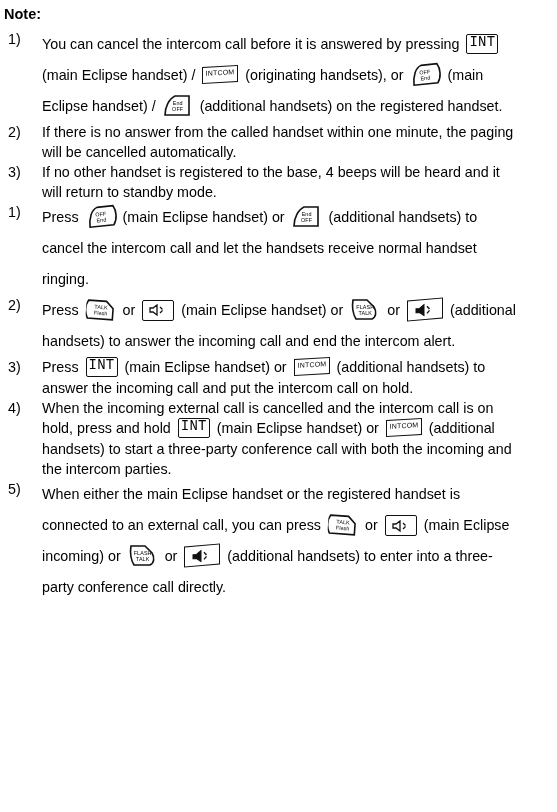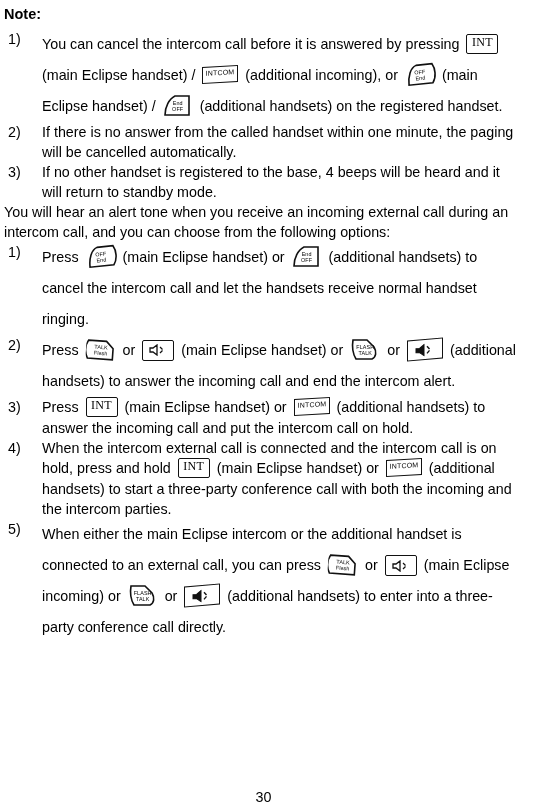--- a/index.html
+++ b/index.html
@@ -74,23 +74,23 @@
     margin: 0 3px;
   }
 
   
   .k-int {
     width: 30px; height: 18px;
     border: 1.6px solid #111;
     border-radius: 2px;
     text-align: center;
     line-height: 15px;
-    font-size: 12px;
+    font-size: 14px;
     letter-spacing: .3px;
-    font-family: Liberation Serif, serif;
+    font-family: Liberation Mono, monospace;
     position: relative;
     top: -1px;
   }
   
   .k-intcom {
     width: 34px; height: 15px;
     border: 1.6px solid #111;
     text-align: center;
     line-height: 12px;
     font-size: 7px;
@@ -158,21 +158,21 @@
 
   <div class="item">
     <div class="marker">1)</div>
     <div class="body-txt lh-loose">
       <span>You can cancel the intercom call before it is answered by pressing</span>
 
       <span class="key k-int"><span>INT</span></span>
       <span>(main Eclipse handset) /</span>
 
       <span class="key k-intcom"><span>INTCOM</span></span>
-      <span>(additional incoming), or</span>
+      <span>(originating handsets), or</span>
 
       <span class="key k-curve rot">
         <svg width="33" height="23" viewBox="0 0 33 23">
           <path d="M3 21 C3 12, 6 4, 12 2 L28 2 C31 7, 31 16, 27 21 Z" fill="none" stroke="#111" stroke-width="1.6"></path>
         </svg>
         <span class="lbl l1">OFF</span>
         <span class="lbl l2">End</span>
       </span>
 
       <span>(main Eclipse handset) /</span>
@@ -194,21 +194,20 @@
     <div class="marker">2)</div>
     <div class="body-txt lh-tight">If there is no answer from the called handset within one minute, the paging will be cancelled automatically.</div>
   </div>
 
   <div class="item">
     <div class="marker">3)</div>
     <div class="body-txt lh-tight">If no other handset is registered to the base, 4 beeps will be heard and it will return to standby mode.</div>
   </div>
 
 
-  <div class="plain">You will hear an alert tone when you receive an incoming external call during an intercom call, and you can choose from the following options:</div>
 
   <div class="item">
     <div class="marker">1)</div>
     <div class="body-txt lh-loose">
       <span>Press</span>
 
       <span class="key k-curve rot">
         <svg width="33" height="23" viewBox="0 0 33 23">
           <path d="M3 21 C3 12, 6 4, 12 2 L28 2 C31 7, 31 16, 27 21 Z" fill="none" stroke="#111" stroke-width="1.6"></path>
         </svg>
@@ -290,36 +289,36 @@
 
       <span class="key k-intcom"><span>INTCOM</span></span>
       <span>(additional handsets) to</span>
       <span>answer the incoming call and put the intercom call on hold.</span>
     </div>
   </div>
 
   <div class="item">
     <div class="marker">4)</div>
     <div class="body-txt lh-tight">
-      <span>When the intercom external call is connected and the intercom call</span>
+      <span>When the incoming external call is cancelled and the intercom call</span>
       <span>is on hold, press and hold</span>
 
       <span class="key k-int"><span>INT</span></span>
       <span>(main Eclipse handset) or</span>
 
       <span class="key k-intcom"><span>INTCOM</span></span>
       <span>(additional handsets) to start a three-party conference call with</span>
       <span>both the incoming and the intercom parties.</span>
     </div>
   </div>
 
   <div class="item">
     <div class="marker">5)</div>
     <div class="body-txt lh-loose">
-      <span>When either the main Eclipse intercom or the additional handset is</span>
+      <span>When either the main Eclipse handset or the registered handset is</span>
       <span>connected to an external call, you can press</span>
 
       <span class="key k-curve rot2">
         <svg width="30" height="23" viewBox="0 0 30 23">
           <path d="M2 3 L20 3 L27 10 L27 21 L2 21 C-1 15, -1 8, 2 3 Z" fill="none" stroke="#111" stroke-width="1.6"></path>
         </svg>
         <span class="lbl l1">TALK</span>
         <span class="lbl l2">Flash</span>
       </span>
 
@@ -352,15 +351,14 @@
           <path d="M12 3 L14.5 5.8" stroke="#111" stroke-width="1.4" fill="none"></path>
           <path d="M12 10 L14.5 7.2" stroke="#111" stroke-width="1.4" fill="none"></path>
         </svg>
       </span>
 
       <span>(additional handsets) to enter into</span>
       <span>a three-party conference call directly.</span>
     </div>
   </div>
 
-  <div class="pageno">30</div>
 
 </div>
 
 </body></html>

